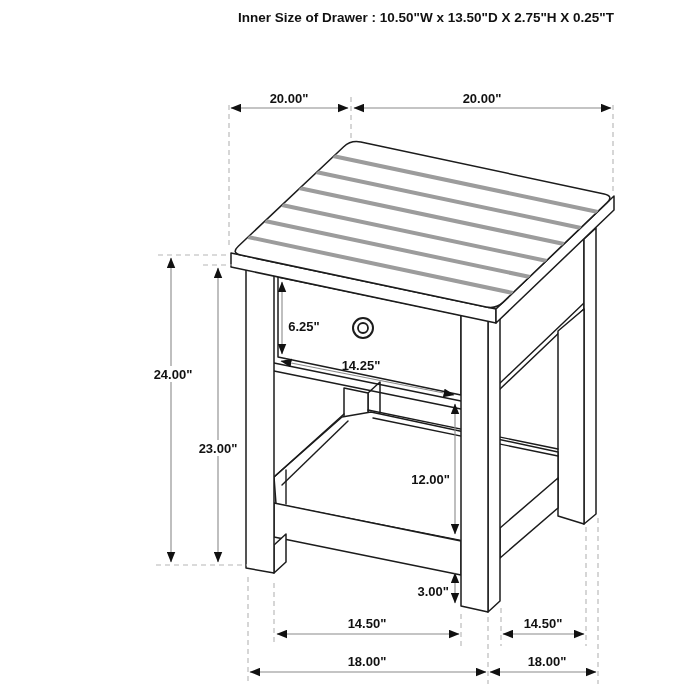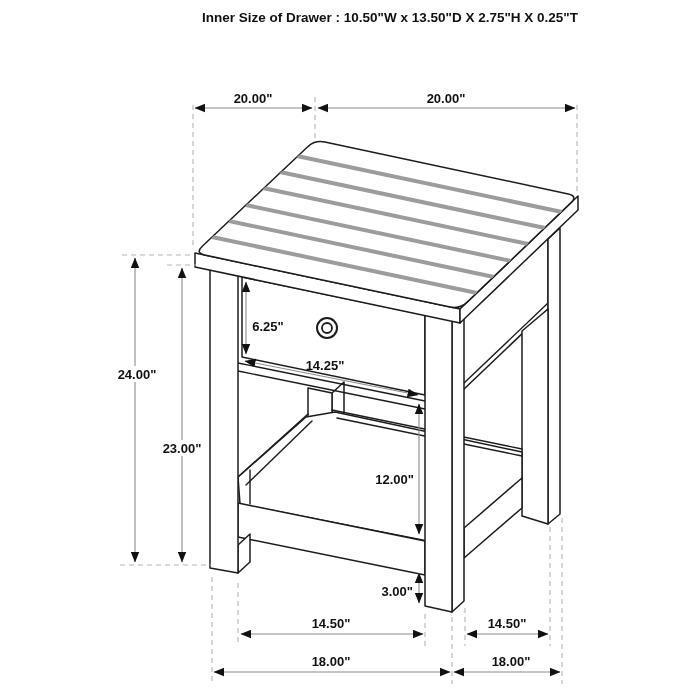--- a/index.html
+++ b/index.html
@@ -1,17 +1,17 @@
 <!DOCTYPE html>
 <html><head>
 <meta charset="utf-8">
 <style>
   html,body{margin:0;padding:0;background:#ffffff;}
   body{width:700px;height:700px;font-family:"Liberation Sans",sans-serif;}
-  #stage{position:relative;width:628px;height:700px;background:#fff;}
+  #stage{position:relative;width:628px;height:700px;background:#fff;margin-left:36px;}
   svg{display:block}
   .draw{fill:#ffffff;stroke:#1c1c1c;stroke-width:1.5;stroke-linejoin:round;}
   .drawline{fill:none;stroke:#1c1c1c;stroke-width:1.4;stroke-linecap:round;}
   .plank{stroke:#9c9c9c;stroke-width:4;fill:none;}
   .dim{stroke:#8a8a8a;stroke-width:1.1;fill:none;}
   .ext{stroke:#b5b5b5;stroke-width:1.1;fill:none;stroke-dasharray:5 4;}
   .lbl{font:bold 13px "Liberation Sans",sans-serif;fill:#111;}
   .ttl{font:bold 13.5px "Liberation Sans",sans-serif;fill:#111;}
   .bg{fill:#ffffff;}
 </style>

